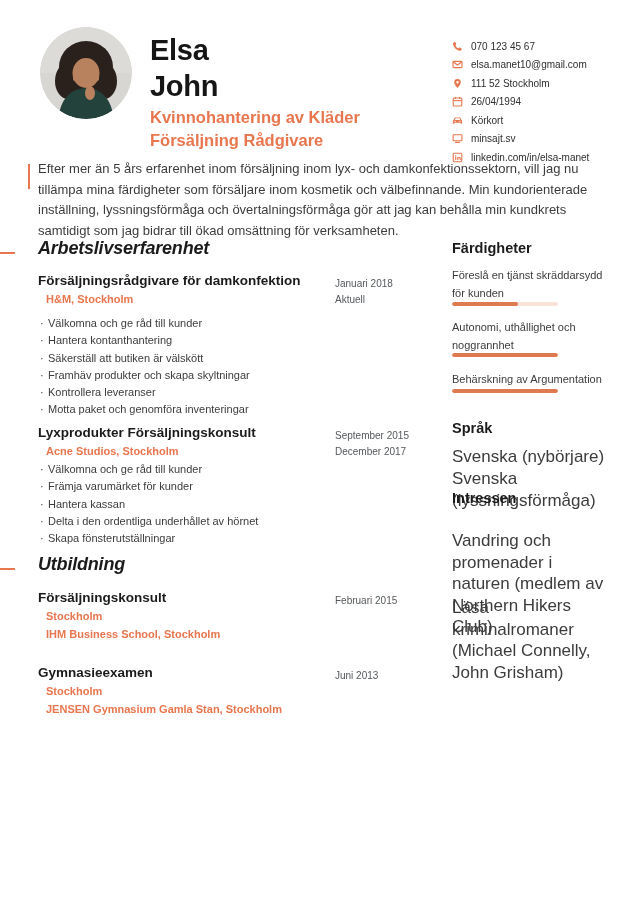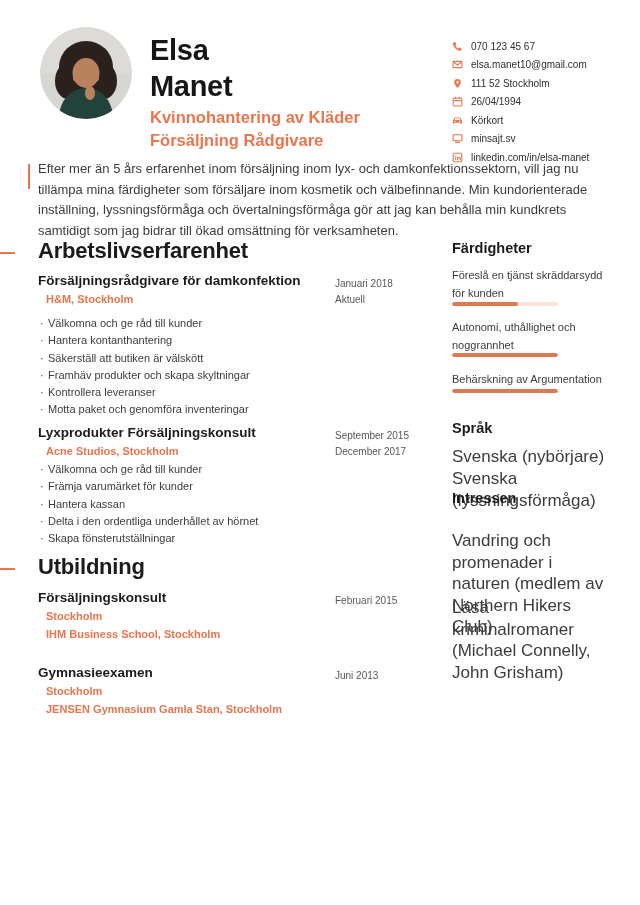--- a/index.html
+++ b/index.html
@@ -17,21 +17,21 @@
   .contact li { display:flex; align-items:center; height:18.5px; }
   .contact .cicon { width:11px; height:11px; flex:0 0 11px; margin-right:8px; display:flex; align-items:center; justify-content:center; }
   .contact .ctext { font-size:10px; color:#2e2e2e; white-space:nowrap; }
 
   
   .accent-line { position:absolute; left:28px; top:164px; width:2px; height:25px; background:#E8764E; }
   .summary { position:absolute; left:38px; top:159px; width:580px; font-size:13px; line-height:20.5px; color:#3c3c3c; }
 
   
   .sec-dash { position:absolute; left:0; width:15px; height:2px; background:#E8764E; }
-  .h-left { position:absolute; left:38px; font-size:22px; font-weight:800; color:#1b1b1b; letter-spacing:-0.2px; }
+  .h-left { position:absolute; left:38px; font-size:18px; font-weight:800; color:#1b1b1b; letter-spacing:-0.2px;font-style:italic; }
   .h-right { position:absolute; left:452px; font-size:14.5px; font-weight:800; color:#1b1b1b; }
 
   
   .entry-title { position:absolute; left:38px; font-size:13.5px; font-weight:800; color:#1b1b1b; }
   .entry-sub { position:absolute; left:38px; font-size:11px; font-weight:700; color:#E8764E;padding-left:8px; }
   .entry-dates { position:absolute; left:335px; font-size:10px; color:#55595c; line-height:16px; }
   .bullets { position:absolute; left:40px; list-style:none; width:300px; }
   .bullets li { font-size:11px; color:#3c3c3c; line-height:17.3px; padding-left:8px; position:relative; }
   .bullets li::before { content:"·"; position:absolute; left:0; color:#3c3c3c; }
 
@@ -62,21 +62,21 @@
         <ellipse cx="46" cy="46" rx="13.5" ry="15" fill="#b9825f"></ellipse>
         <path d="M33 53 q13 10 26 0 l0 -8 -26 0 z" fill="#b9825f" opacity="0.9"></path>
         <path d="M18 92 Q22 62 46 61 Q70 62 74 92 Z" fill="#24423c"></path>
         <ellipse cx="50" cy="66" rx="5" ry="7" fill="#b9825f"></ellipse>
       </g>
     </svg>
   </div>
 
   <div class="name-block">
     <div class="name">Elsa</div>
-    <div class="name">Manet</div>
+    <div class="name">John</div>
   </div>
 
   <div class="job-title">
     <div>Kvinnohantering av Kläder</div>
     <div>Försäljning Rådgivare</div>
   </div>
 
   <ul class="contact">
     <li>
       <span class="cicon">

